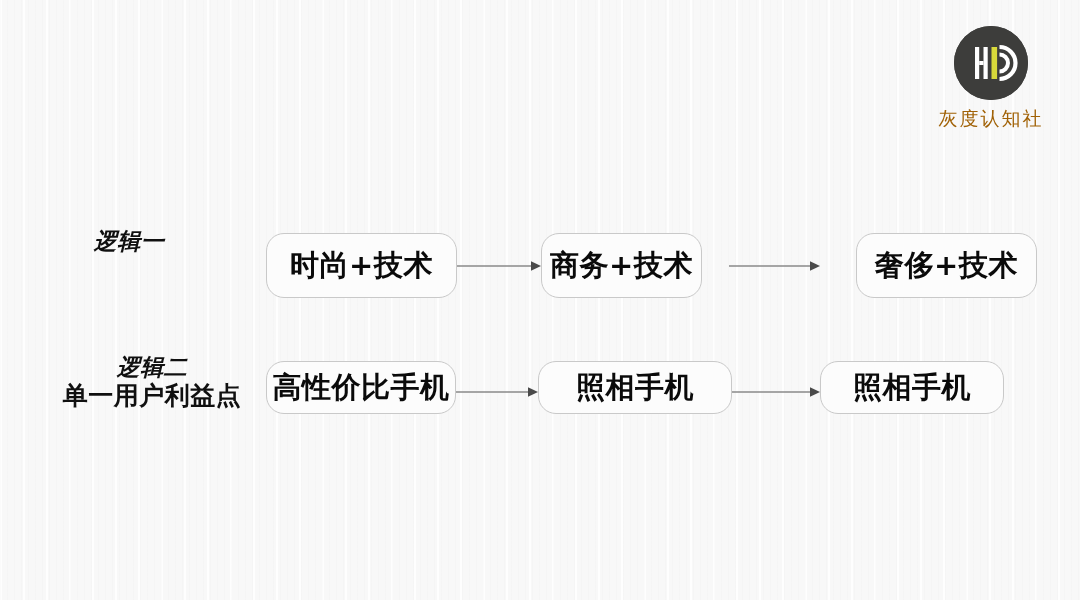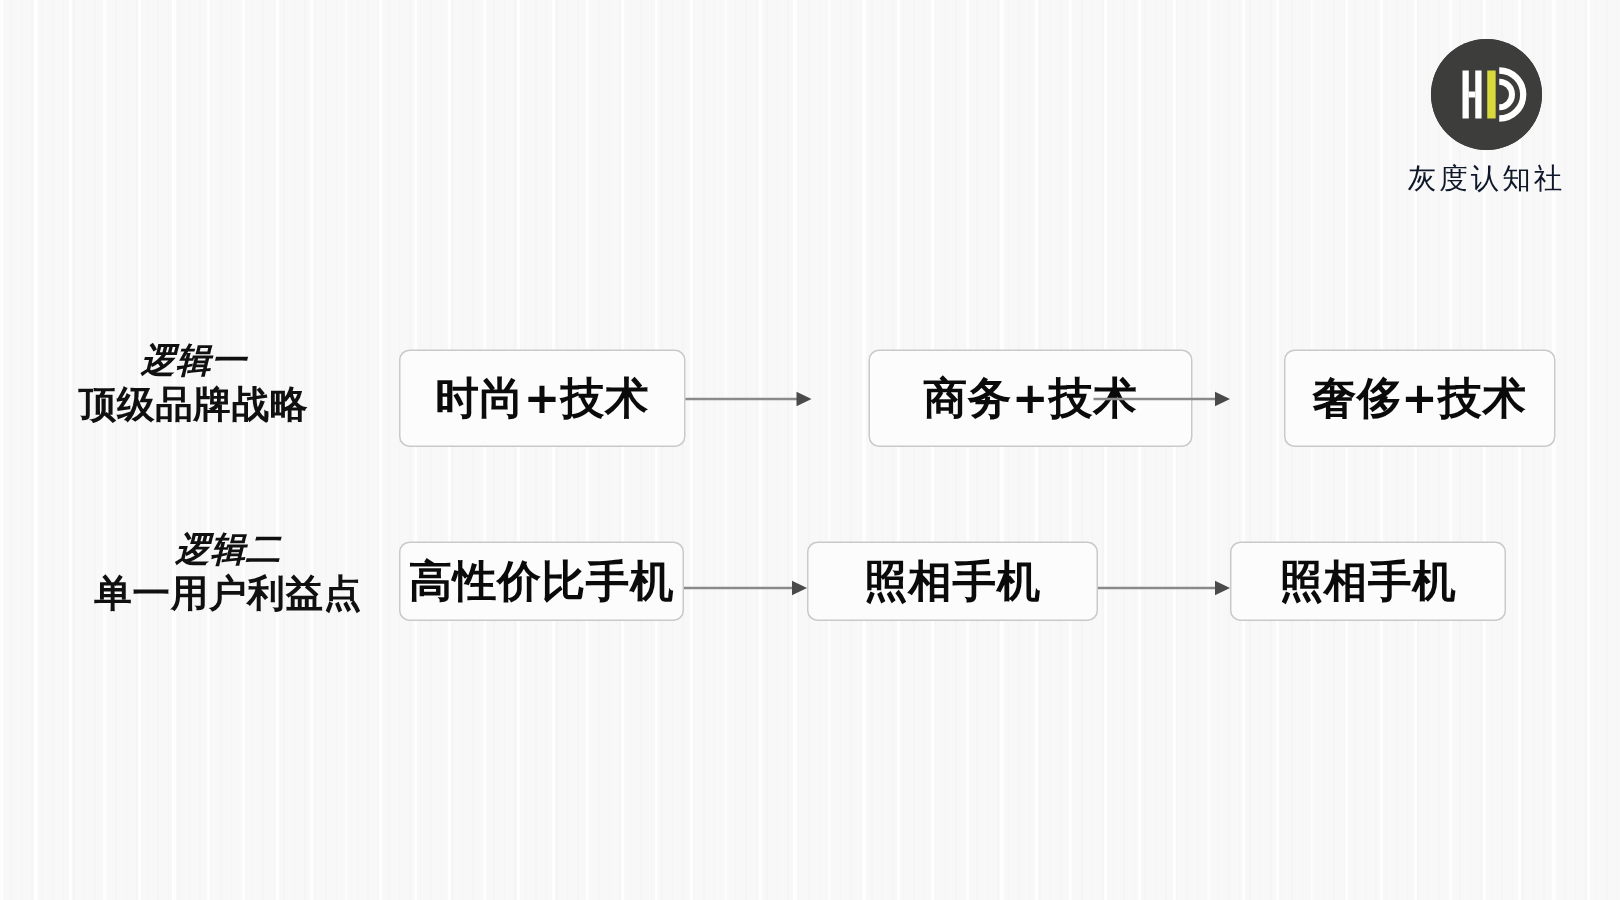--- a/index.html
+++ b/index.html
@@ -50,21 +50,21 @@
     border-radius: 50%;
     background: #3d3d3b;
     margin: 0 auto;
     position: relative;
   }
   #logo-mark svg { display: block; }
   #logo-text {
     margin-top: 6px;
     font-size: 19px;
     letter-spacing: 2px;
-    color: #0f172a;
+    color: #a16207;
     font-weight: 500;
     font-family: "DejaVu Sans", "Liberation Sans", sans-serif;
   }
 
   
   .row {
     position: absolute;
     left: 0;
     width: 1080px;
     height: 100px;
@@ -86,34 +86,34 @@
   .row-label .l1 { display: block; font-size: 23px; font-style: italic; }
   .row-label .l2 { display: block; font-size: 25px; }
   #row-0 .row-label { top: 10px; }
   #row-1 .row-label { top: 8px; margin-left: 23px; }
 
   .node {
     position: absolute;
     box-sizing: border-box;
     background: #fcfcfc;
     border: 1px solid #c9c9c9;
-    border-radius: 7px;
+    border-radius: 18px;
     display: flex;
     align-items: center;
     justify-content: center;
     color: #0a0a0a;
     font-weight: bold;
     letter-spacing: 0.5px;
     white-space: nowrap;
   }
   #row-0 .node { top: 16px; height: 65px; font-size: 29px; }
   #row-1 .node { top: 16px; height: 53px; font-size: 29px; }
 
   #row-0 .node.n0 { left: 266px; width: 191px; }
-  #row-0 .node.n1 { left: 541px; width: 216px; margin-left: 38px; }
+  #row-0 .node.n1 { left: 541px; width: 161px; }
   #row-0 .node.n2 { left: 856px; width: 181px; }
 
   #row-1 .node.n0 { left: 266px; width: 190px; }
   #row-1 .node.n1 { left: 538px; width: 194px; }
   #row-1 .node.n2 { left: 820px; width: 184px; }
 
   .arrow {
     position: absolute;
     height: 12px;
   }
@@ -143,21 +143,20 @@
         <path d="M45.5 21 A16 16 0 0 1 45.5 53" fill="none" stroke="#ffffff" stroke-width="4.2"></path>
         <path d="M45.5 28.5 A8.5 8.5 0 0 1 45.5 45.5" fill="none" stroke="#ffffff" stroke-width="4"></path>
       </svg>
     </div>
     <div id="logo-text">灰度认知社</div>
   </div>
 
   <div class="row" id="row-0">
     <div class="row-label">
       <span class="l1">逻辑一</span>
-      <span class="l2">顶级品牌战略</span>
     </div>
 
     <div class="node n0">时尚+技术</div>
 
     <div class="arrow a0">
       <svg width="84" height="12" viewBox="0 0 84 12">
         <line x1="0" y1="6" x2="75" y2="6" stroke="#8a8a8a" stroke-width="1.6"></line>
         <path d="M74 1.2 L84 6 L74 10.8 Z" fill="#4a4a4a"></path>
       </svg>
     </div>

